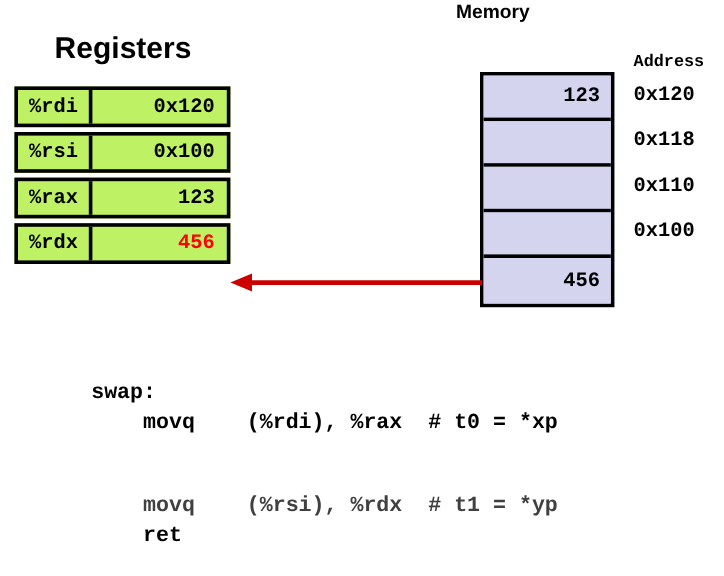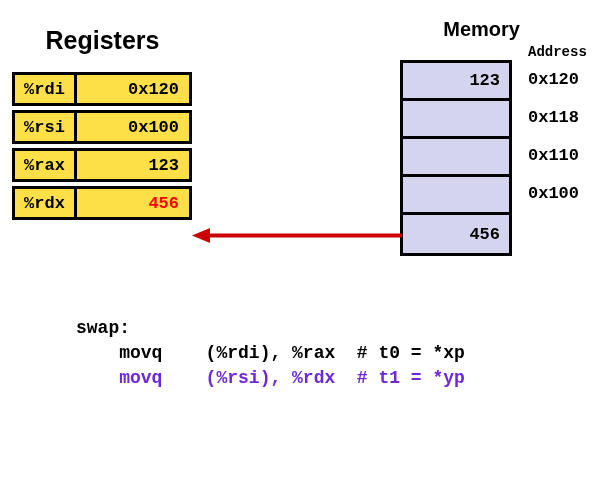--- a/index.html
+++ b/index.html
@@ -27,23 +27,22 @@
     left: 0px;
     top: 26px;
     width: 205px;
     text-align: center;
     font-size: 25px;
   }
   #memory-title {
     left: 380px;
     top: 2px;
     width: 140px;
-    text-align: right;
-    font-size: 20px;
-    margin-top: 16px;
+    text-align: left;
+    font-size: 16px;
   }
   #address-header {
     position: absolute;
     left: 528px;
     top: 44px;
     font-family: Liberation Mono, monospace;
     font-weight: bold;
     font-size: 14px;
     color: #000000;
     white-space: nowrap;
@@ -55,21 +54,21 @@
     left: 12px;
     top: 72px;
     width: 180px;
   }
   .reg-row {
     display: flex;
     height: 34px;
     border: 3px solid #000000;
     margin-bottom: 4px;
     box-sizing: border-box;
-    background: #fde047;
+    background: #bef264;
   }
   .reg-name {
     width: 62px;
     border-right: 3px solid #000000;
     box-sizing: border-box;
     display: flex;
     align-items: center;
     justify-content: center;
     font-family: "Liberation Mono", "DejaVu Sans Mono", monospace;
     font-weight: bold;
@@ -149,21 +148,21 @@
     left: 76px;
     top: 316px;
     font-family: "Liberation Mono", "DejaVu Sans Mono", monospace;
     font-weight: bold;
     font-size: 18px;
     line-height: 25px;
     color: #000000;
     white-space: pre;
   }
   .code-line { white-space: pre; }
-  .code-line.red { color: #6d28d9; }
+  .code-line.red { color: #404040; margin-top: 44px; }
 </style>
 </head>
 <body>
 
 <div class="title" id="registers-title">Registers</div>
 
 <div class="title" id="memory-title">Memory</div>
 
 <div id="address-header">Address</div>
 
@@ -199,13 +198,13 @@
     <div class="addr-label">0x118</div>
     <div class="addr-label">0x110</div>
     <div class="addr-label">0x100</div>
   </div>
 
 <svg id="mem-to-reg-arrow" viewBox="0 0 212 17">
   <line x1="212" y1="8.5" x2="16" y2="8.5" stroke="#cc0000" stroke-width="4"></line>
   <polygon points="2,8.5 20,1 20,16" fill="#cc0000"></polygon>
 </svg>
 
-<div id="code-block"><div class="code-line">swap:</div><div class="code-line">    movq    (%rdi), %rax  # t0 = *xp</div><div class="code-line red">    movq    (%rsi), %rdx  # t1 = *yp</div></div>
+<div id="code-block"><div class="code-line">swap:</div><div class="code-line">    movq    (%rdi), %rax  # t0 = *xp</div><div class="code-line red">    movq    (%rsi), %rdx  # t1 = *yp</div><div class="code-line">    ret</div></div>
 
 </body></html>

